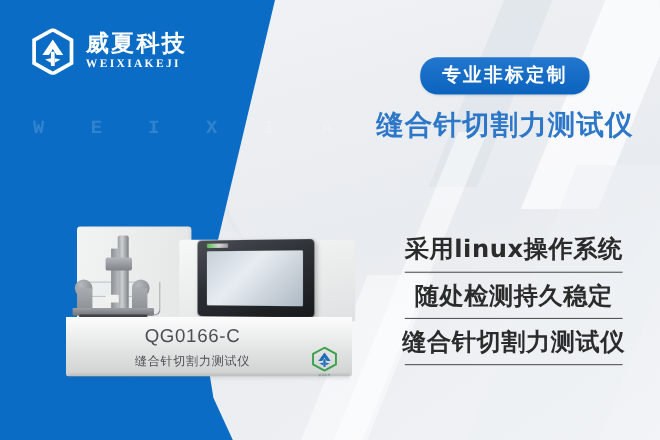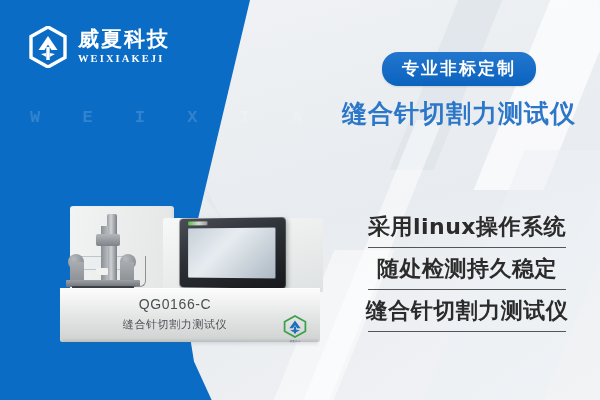--- a/index.html
+++ b/index.html
@@ -231,21 +231,21 @@
     border-right:1.5px solid #8d9195;
     border-bottom:1.5px solid #8d9195;
     border-radius:0 0 6px 0;
   }
 
   
   .m-label{
     position:absolute;left:0;top:96px;width:230px;text-align:center;
   }
   .m-model{
-    font-size:14px;color:#4b4f52;letter-spacing:.6px;
+    font-size:17px;color:#4b4f52;letter-spacing:.6px;
     font-family:"Liberation Sans",sans-serif;
   }
   .m-name{
     margin-top:5px;font-size:11px;color:#4b4f52;letter-spacing:.6px;
     font-family:"DejaVu Sans","Liberation Sans",sans-serif;
   }
   .m-badge{
     position:absolute;left:218px;top:112px;width:34px;height:34px;
     display:flex;flex-direction:column;align-items:center;justify-content:center;
   }

